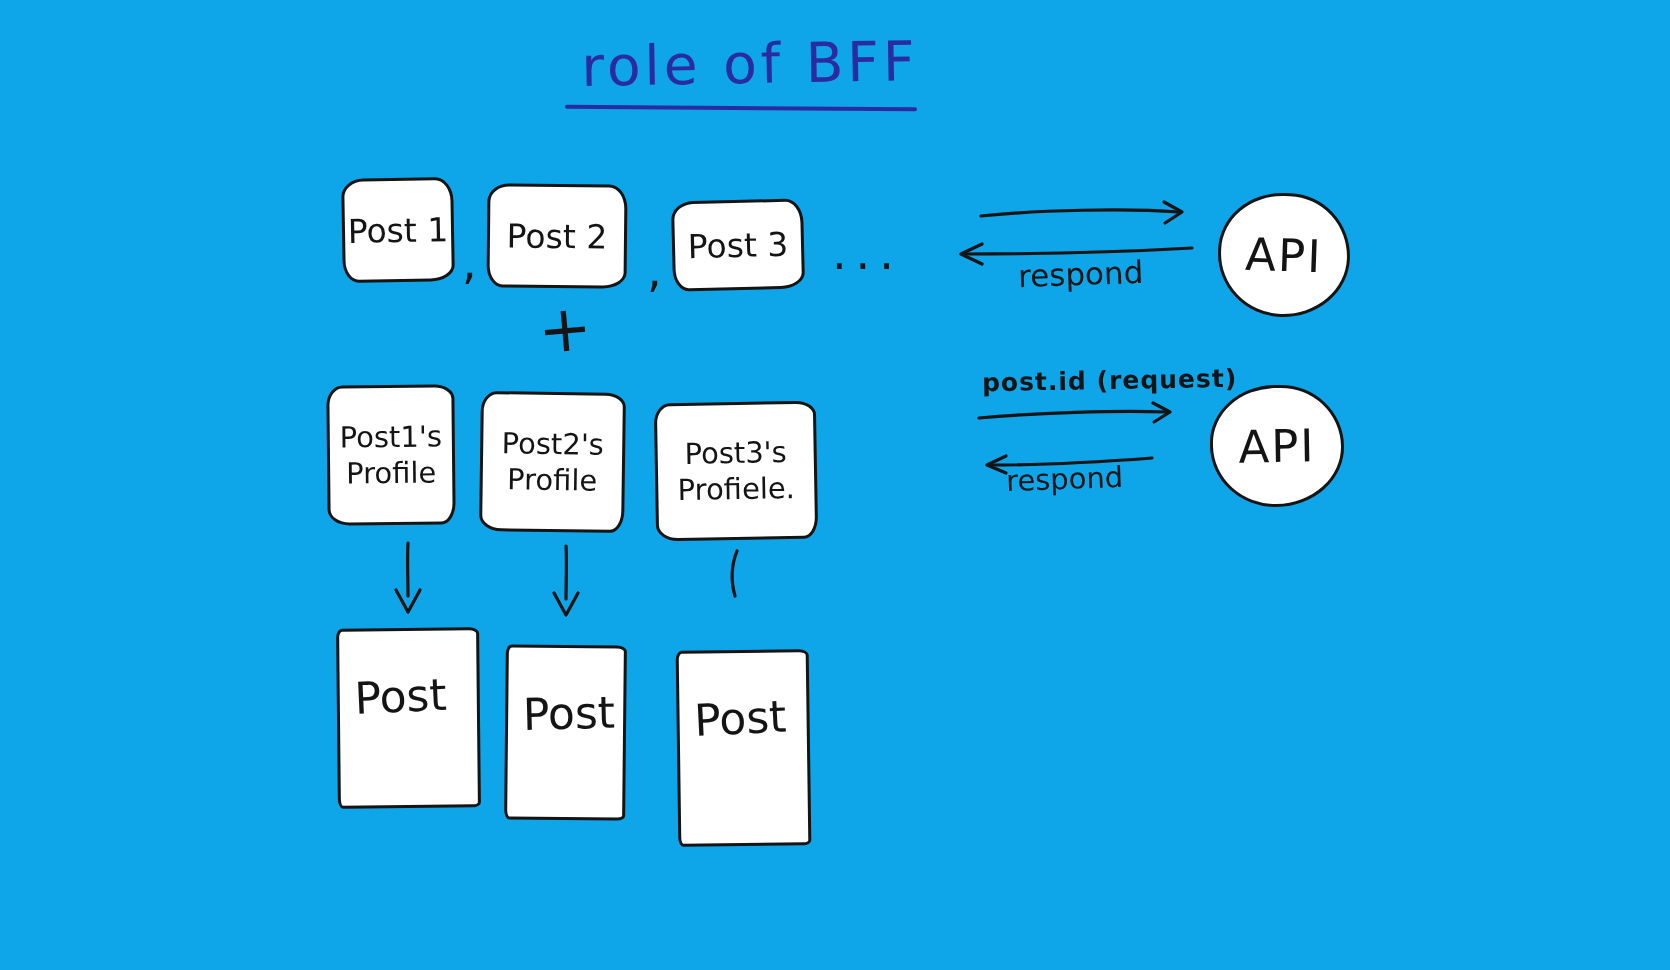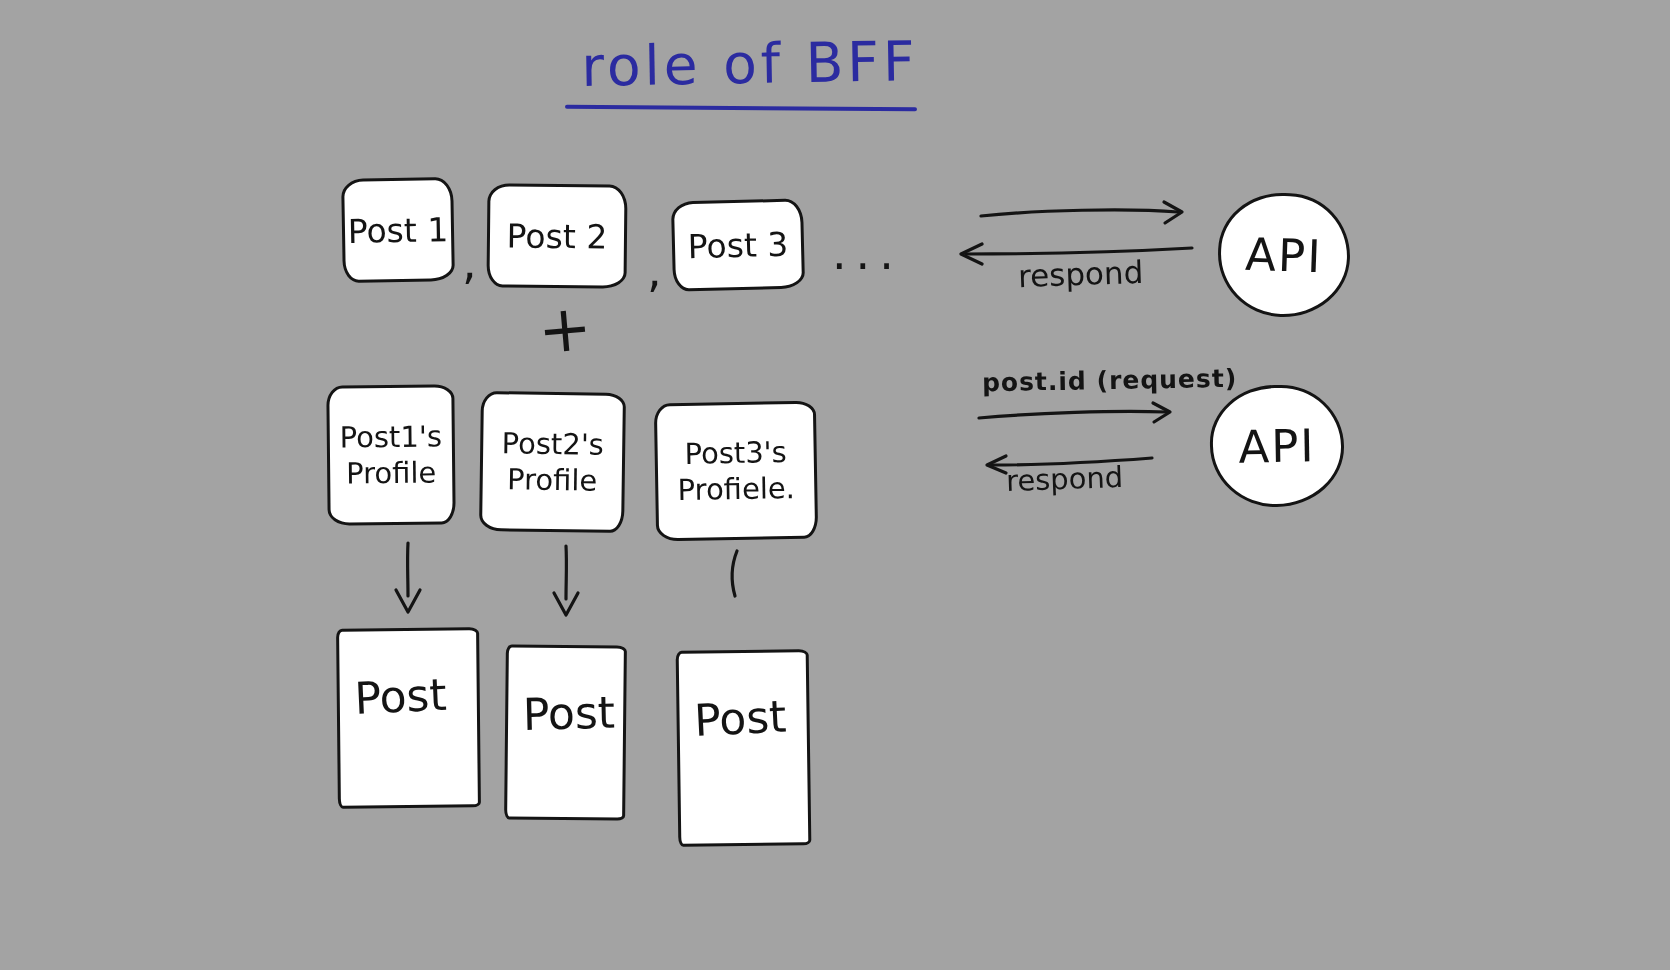--- a/index.html
+++ b/index.html
@@ -1,21 +1,21 @@
 <!DOCTYPE html>
 <html><head>
 <meta charset="utf-8">
 <style>
   * { box-sizing: border-box; }
   html, body { margin: 0; padding: 0; background: #ffffff; }
   .canvas {
     position: relative;
     width: 1670px;
     height: 970px;
-    background: #a3a3a3;
+    background: #0ea5e9;
     overflow: hidden;
     font-family: "DejaVu Sans", sans-serif;
     color: #141414;
   }
   .abs { position: absolute; }
 
   
   .title {
     position: absolute;
     left: 560px; top: 32px; width: 380px;

